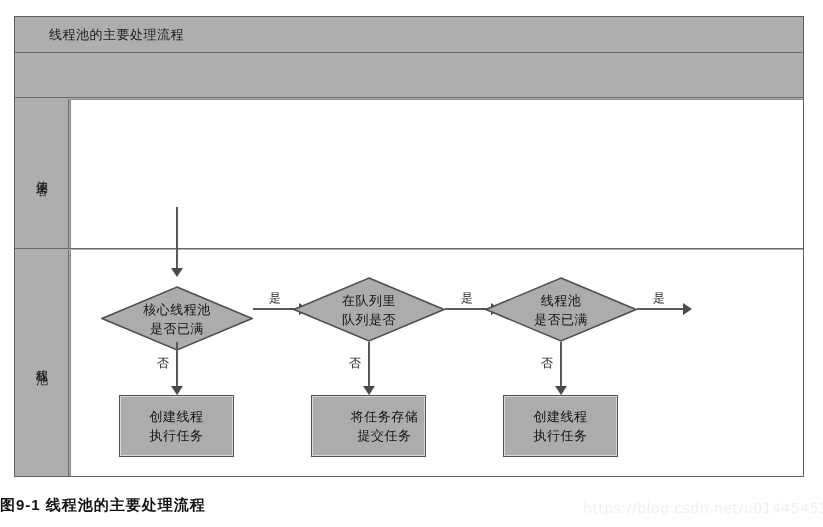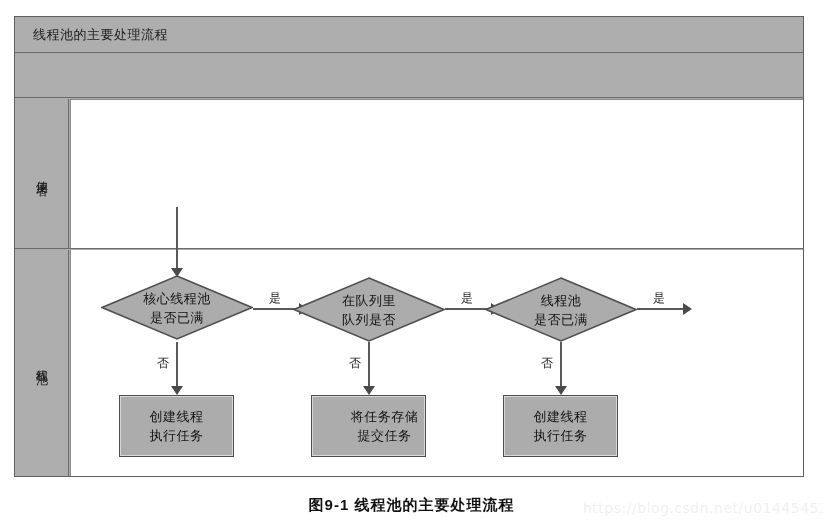--- a/index.html
+++ b/index.html
@@ -41,20 +41,21 @@
     border-bottom: 1px solid #6b6b6b;
     background: #aeaeae;
     display: flex;
     align-items: center;
   }
   .diagram-title {
     padding-left: 18px;
     font-size: 13px;
     color: #1d1d1d;
     letter-spacing: 0.5px;
+    margin-left: 16px;
   }
   .diagram-subheader-row {
     position: absolute;
     left: 0;
     top: 37px;
     width: 788px;
     height: 44px;
     box-sizing: border-box;
     border-bottom: 1px solid #6b6b6b;
     background: #aeaeae;
@@ -180,21 +181,20 @@
     background: transparent;
     line-height: 14px;
   }
 
   
   .caption {
     position: absolute;
     left: 0;
     top: 496px;
     width: 823px;
-    text-align: center;
     font-size: 15px;
     font-weight: bold;
     color: #111111;
     letter-spacing: 1px;
   }
   .watermark {
     position: absolute;
     left: 583px;
     top: 500px;
     font-size: 14px;
@@ -230,21 +230,21 @@
 
     <div class="lane lane-pool">
       <div class="lane-header">
         <span class="lane-header-label">线程池</span>
       </div>
       <div class="lane-body">
 
         <div class="conn-v" style="left:105px; top:0px; height:20px;"></div>
         <div class="arrow-down" style="left:100px; top:18px;"></div>
 
-        <div class="decision-wrap" style="left:30px; top:25px; width:152px; height:65px;">
+        <div class="decision-wrap" style="left:30px; top:36px; width:152px; height:65px;">
           <svg class="decision-shape" viewBox="0 0 152 65" preserveAspectRatio="none">
             <polygon points="76,1 151,32.5 76,64 1,32.5" fill="#acacac" stroke="#4f4f4f" stroke-width="1.5"></polygon>
           </svg>
           <div class="decision-text">
             <span>
               <span>核心线程池</span><br>
               <span>是否已满</span>
             </span>
           </div>
         </div>

